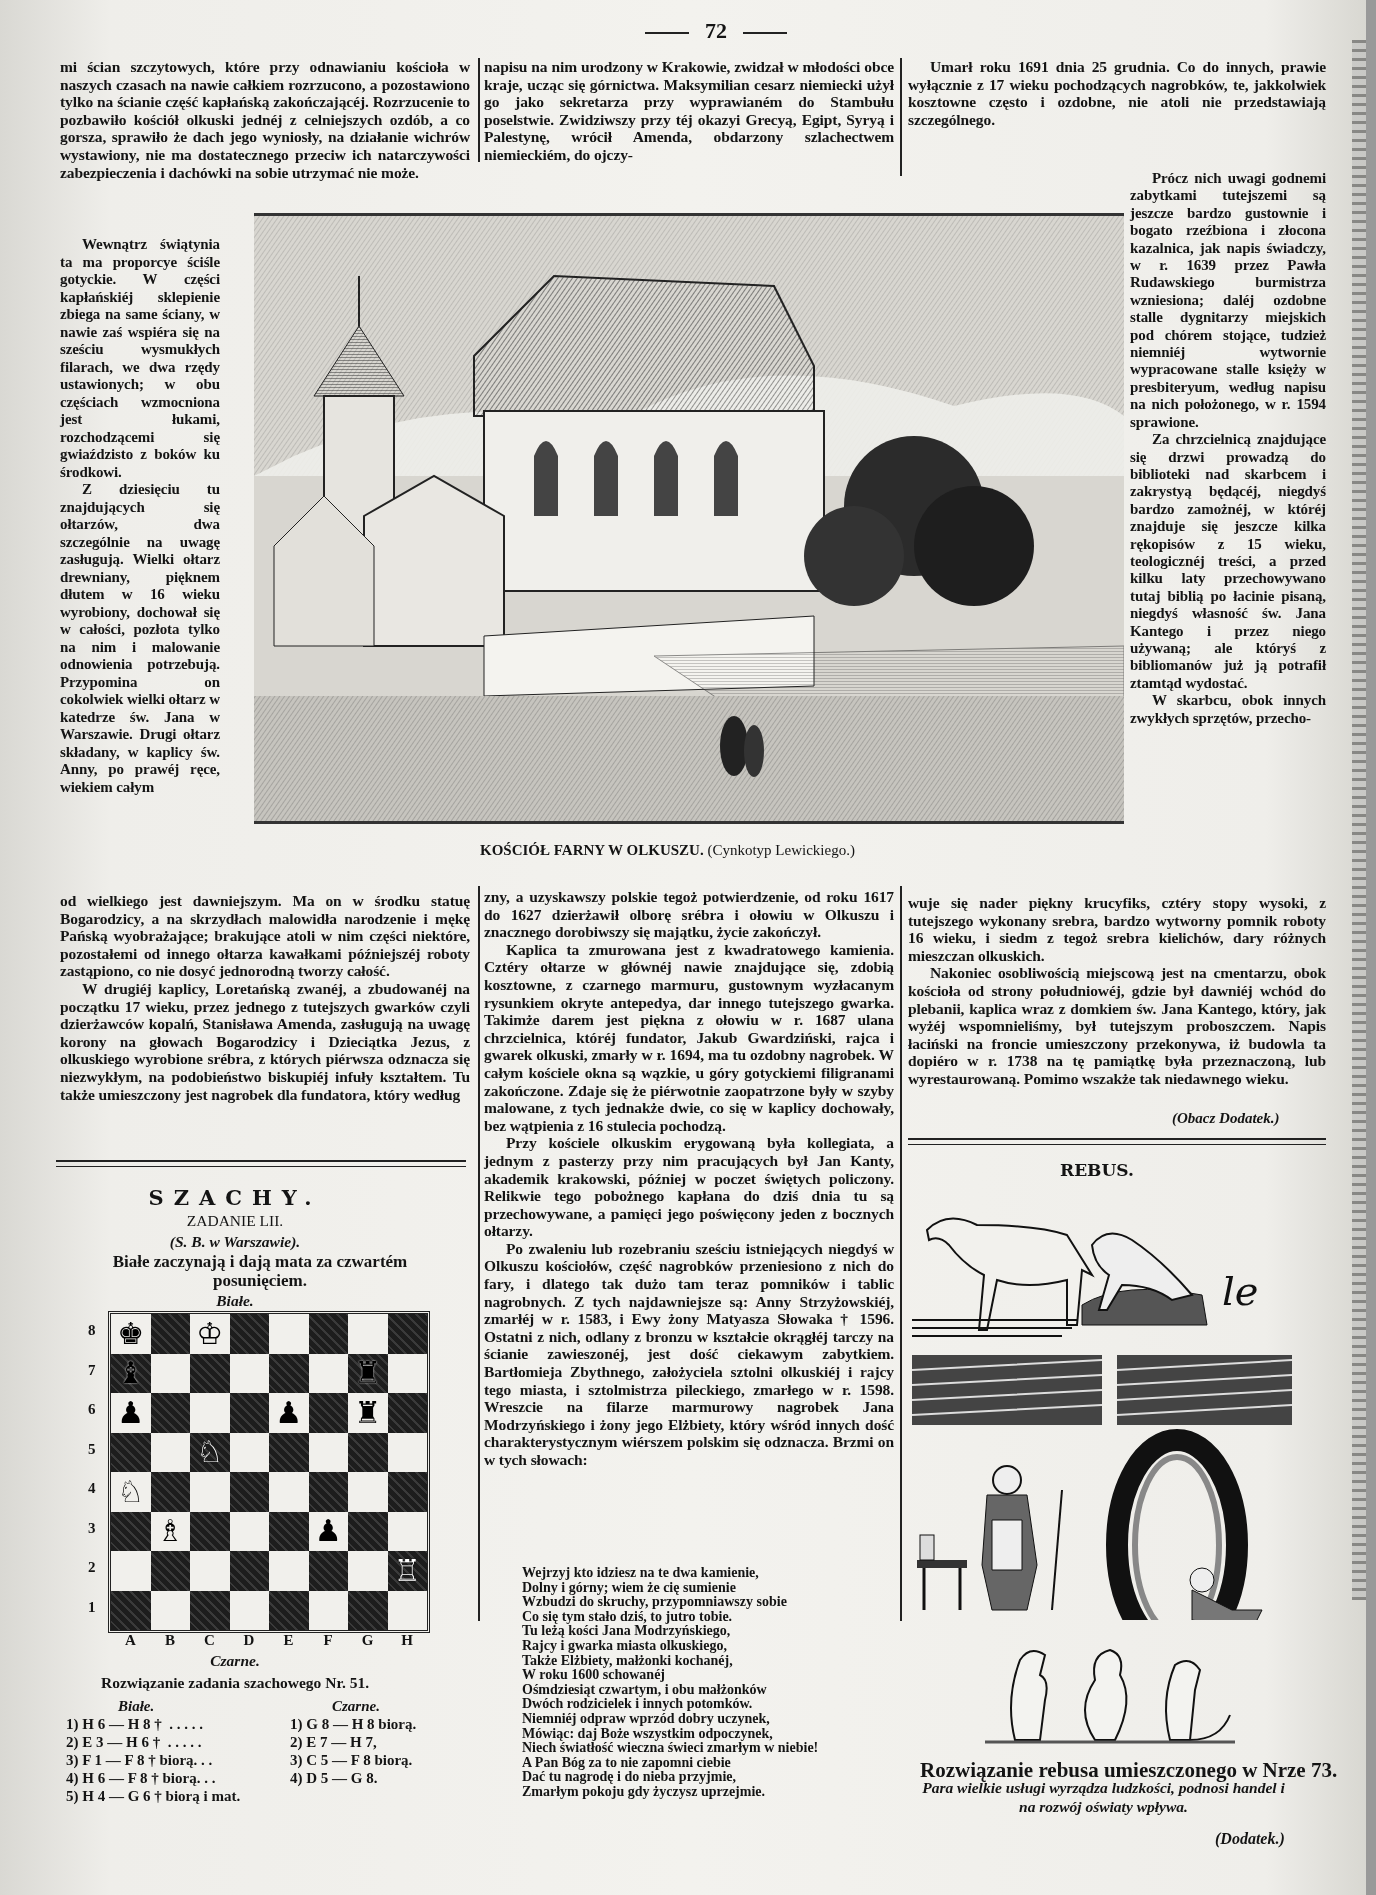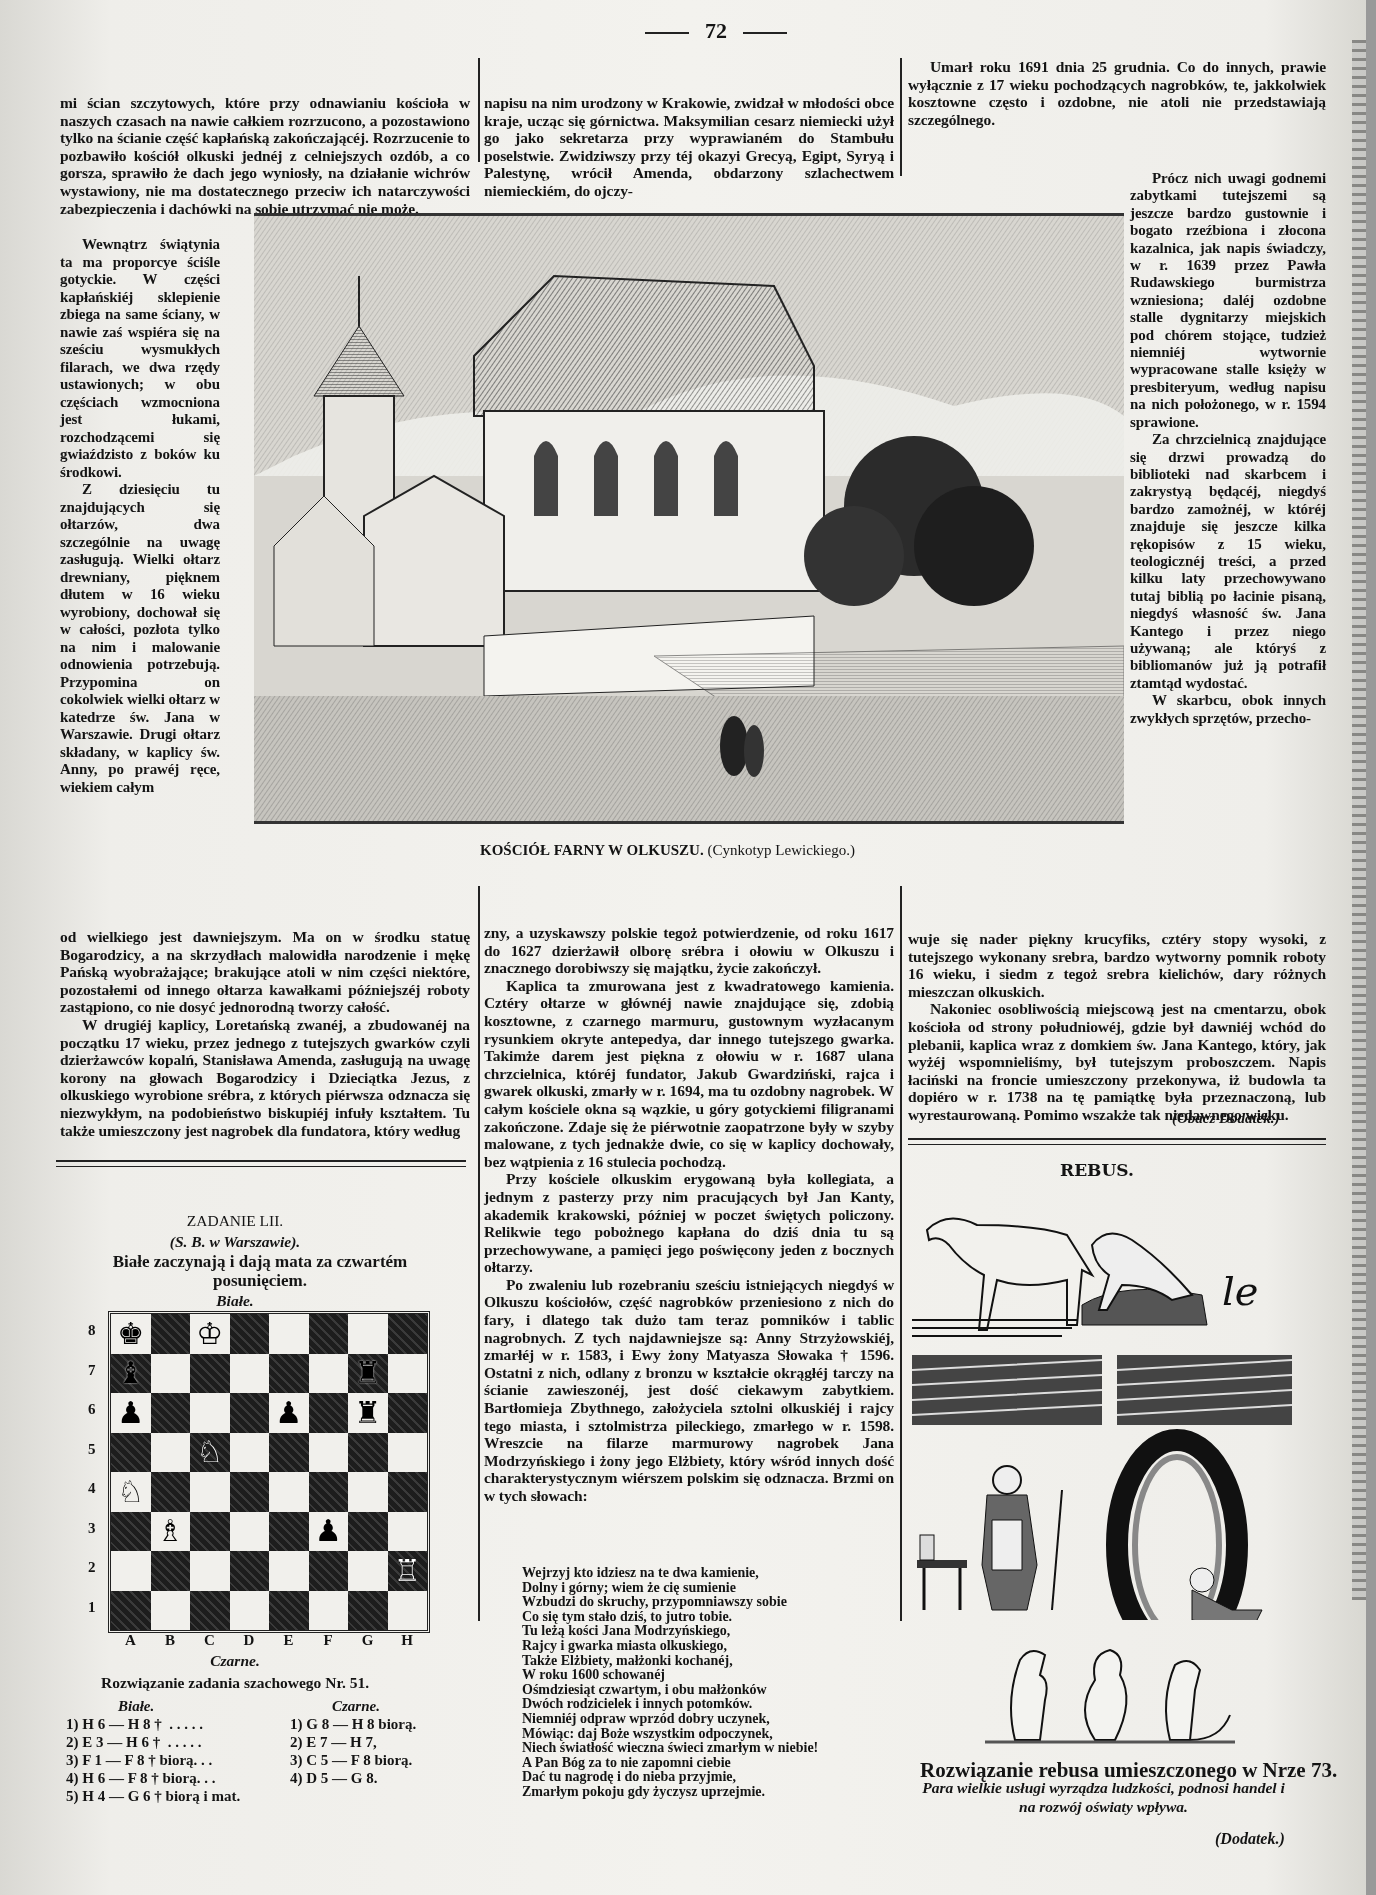--- a/index.html
+++ b/index.html
@@ -2,21 +2,21 @@
 <html><head>
 <meta charset="utf-8">
 <style>
   html,body{margin:0;padding:0;}
   body{width:1376px;height:1895px;background:#e9e8e3;font-family:"Liberation Serif","DejaVu Serif",serif;color:#141414;position:relative;overflow:hidden;}
   .page{position:absolute;left:0;top:0;width:1376px;height:1895px;background:linear-gradient(90deg,#d9d8d3 0%,#efeeea 8%,#f3f2ee 50%,#efeeea 92%,#d6d5cf 100%);}
   .pagenum{position:absolute;top:18px;left:0;width:1376px;text-align:center;font-size:22px;font-weight:bold;padding-left:28px;}
   .pagenum .dash{display:inline-block;width:44px;height:2px;background:#222;vertical-align:middle;margin:0 16px;}
   .col{position:absolute;font-size:15.5px;line-height:17.6px;text-align:justify;font-weight:bold;letter-spacing:-0.1px;}
   .col p{margin:0;text-indent:22px;}
-  .col p.noi{text-indent:0;margin-top:36px;}
+  .col p.noi{text-indent:0;}
   .vrule{position:absolute;width:2px;background:#222;}
   .hrule{position:absolute;height:4px;border-top:2px solid #222;border-bottom:1px solid #222;}
   .engraving{position:absolute;left:254px;top:213px;width:870px;height:605px;background:#cfcdc7;border-top:3px solid #333;border-bottom:3px solid #333;overflow:hidden;}
   .caption{position:absolute;left:480px;top:842px;font-size:15px;font-weight:bold;}
   .chess-title{position:absolute;left:0;width:470px;text-align:center;}
   .board{position:absolute;left:108px;top:1311px;width:316px;height:316px;border:3px double #222;display:grid;grid-template-columns:repeat(8,1fr);grid-template-rows:repeat(8,1fr);background:#f1f0ec;}
   .sq{display:flex;align-items:center;justify-content:center;font-size:30px;line-height:1;}
   .sq.dark{background:repeating-linear-gradient(45deg,#1d1d1d 0 5px,#3a3a3a 5px 7px);}
   .sq.dark .pc{color:#f5f5f5;text-shadow:0 0 1px #000;}
   .rank{position:absolute;left:88px;font-size:15px;font-weight:bold;}
@@ -141,20 +141,21 @@
 
   <div class="col" style="left:908px;top:894px;width:418px;">
     <p class="noi">wuje się nader piękny krucyfiks, cztéry stopy wysoki, z tutejszego wykonany srebra, bardzo wytworny pomnik roboty 16 wieku, i siedm z tegoż srebra kielichów, dary różnych mieszczan olkuskich.</p>
     <p>Nakoniec osobliwością miejscową jest na cmentarzu, obok kościoła od strony południowéj, gdzie był dawniéj wchód do plebanii, kaplica wraz z domkiem św. Jana Kantego, który, jak wyżéj wspomnieliśmy, był tutejszym proboszczem. Napis łaciński na froncie umieszczony przekonywa, iż budowla ta dopiéro w r. 1738 na tę pamiątkę była przeznaczoną, lub wyrestaurowaną. Pomimo wszakże tak niedawnego wieku.</p>
   </div>
   <div style="position:absolute;left:1172px;top:1110px;font-size:15px;font-style:italic;font-weight:bold;">(Obacz Dodatek.)</div>
 
   <div class="hrule" style="left:56px;top:1160px;width:410px;"></div>
   <div class="hrule" style="left:908px;top:1138px;width:418px;"></div>
 
+  <div class="chess-title" style="top:1185px;font-family:'DejaVu Serif',serif;font-weight:bold;font-size:21px;letter-spacing:10px;">SZACHY.</div>
   <div class="chess-title" style="top:1212px;font-size:15.5px;font-weight:normal;">ZADANIE LII.</div>
   <div class="chess-title" style="top:1233px;font-size:15.5px;font-style:italic;font-weight:bold;">(S. B. w Warszawie).</div>
   <div class="chess-title" style="top:1252px;left:80px;width:360px;font-size:17px;font-weight:bold;line-height:19px;">Białe zaczynają i dają mata za czwartém posunięciem.</div>
   <div class="chess-title" style="top:1292px;font-size:15.5px;font-style:italic;font-weight:bold;">Białe.</div>
 
   <div id="board" class="board">
       <div class="sq">
         <span class="pc" style="color: rgb(0, 0, 0);">♚</span>
       </div>
       <div class="sq dark"></div>

